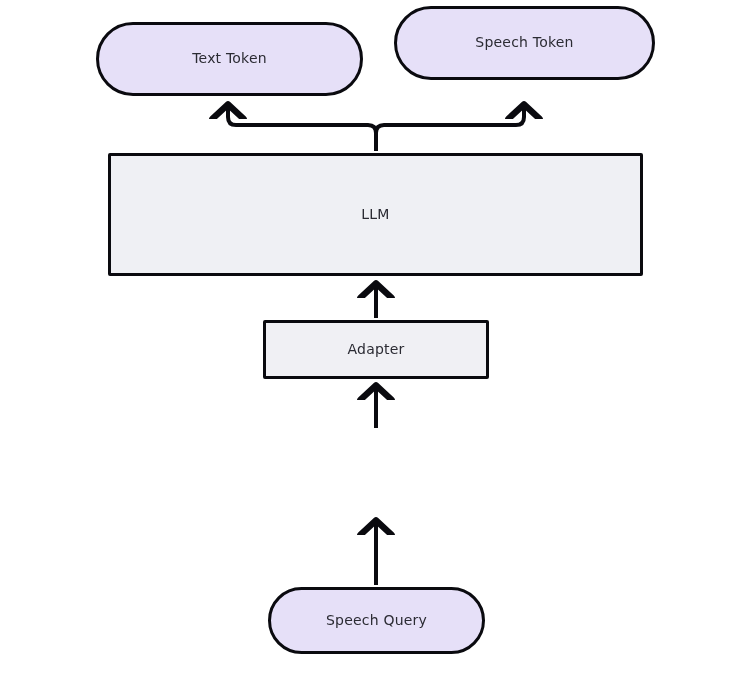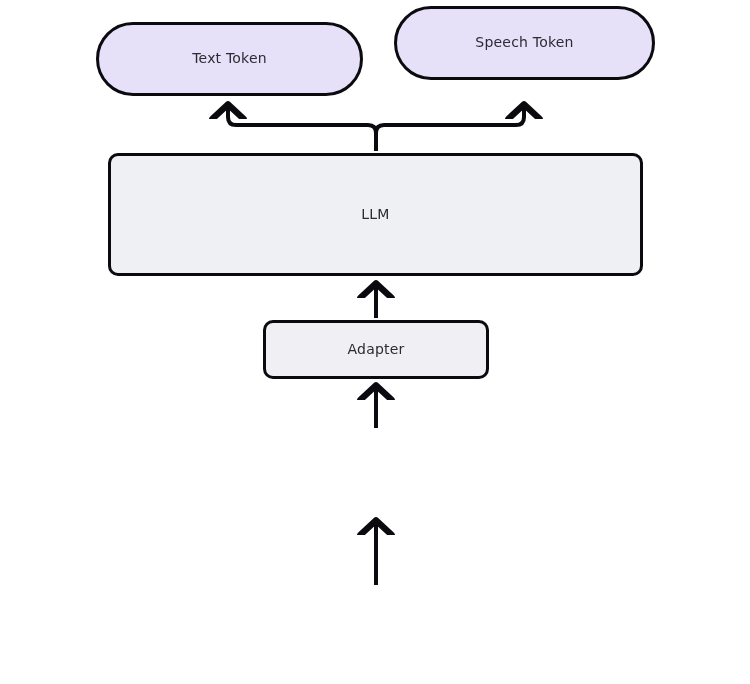--- a/index.html
+++ b/index.html
@@ -47,21 +47,21 @@
     letter-spacing: 0.2px;
     line-height: 1.1;
   }
 
   .node.pill {
     background: #e6e0f8;
     border-radius: 999px;
   }
 
   .node.rect {
-    border-radius: 10px;
+    border-radius: 2px;
   }
 
   .node-label {
     display: block;
     pointer-events: none;
   }
 
   
   #node-text-token   { left: 96px;  top: 22px;  width: 267px; height: 74px; }
   #node-speech-token { left: 394px; top: 6px; width: 261px; height: 74px; }
@@ -117,14 +117,17 @@
 
   <div class="node rect" id="node-llm">
     <span class="node-label">LLM</span>
   </div>
 
   <div class="node rect" id="node-adapter">
     <span class="node-label">Adapter</span>
   </div>
 
 
+  <div class="node pill" id="node-speech-query">
+    <span class="node-label">Speech Query</span>
+  </div>
 
 </div>
 
 </body></html>

